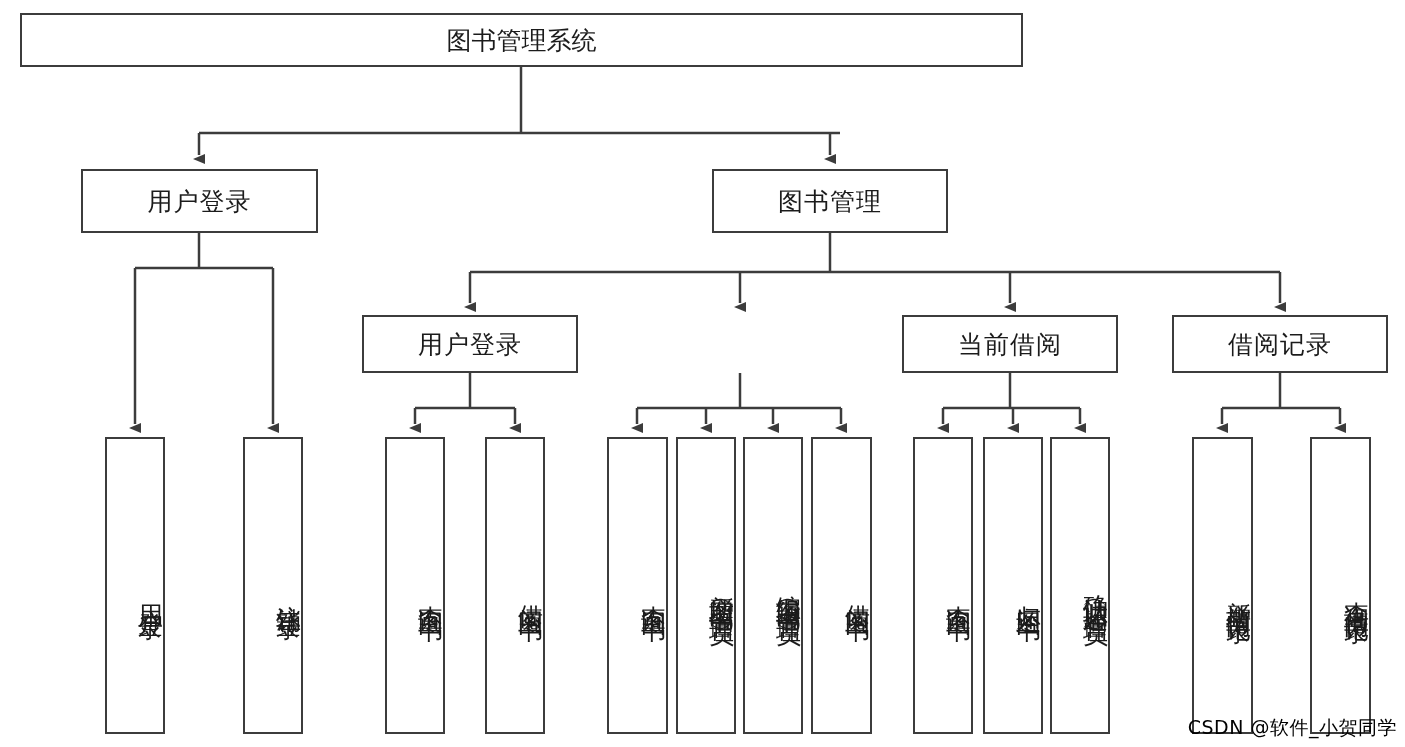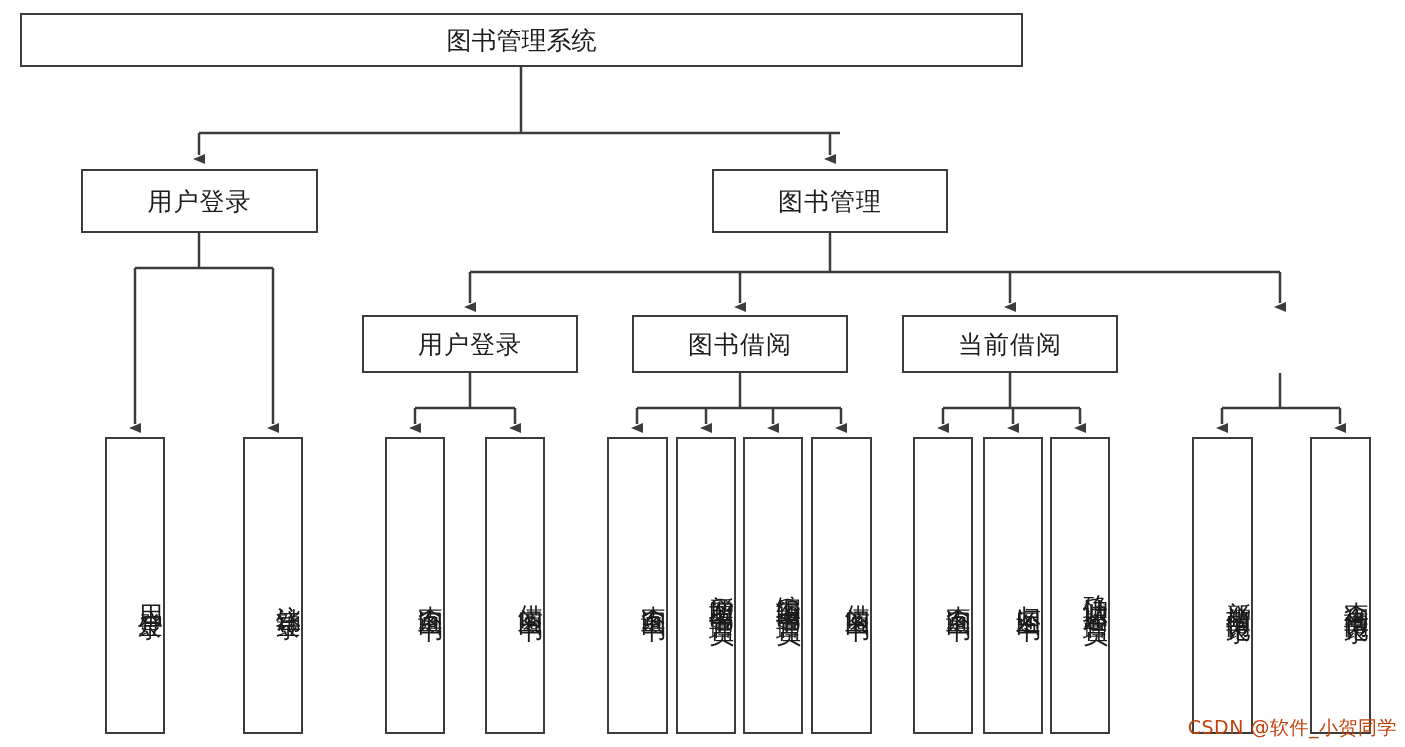--- a/index.html
+++ b/index.html
@@ -33,21 +33,21 @@
     writing-mode:vertical-rl;
     text-orientation:upright;
     display:block;
     white-space:nowrap;
   }
   .watermark{
     position:absolute;
     right:8px;
     bottom:6px;
     font-size:19px;
-    color:#c2410c;
+    color:#000000;
     letter-spacing:0.5px;
     white-space:nowrap;
     user-select:none;
   }
 </style>
 </head>
 <body>
 
 <div id="stage">
 
@@ -108,25 +108,25 @@
   <div class="node hbox" style="left:81px;top:169px;width:237px;height:64px;">
     <span class="lbl">用户登录</span>
   </div>
   <div class="node hbox" style="left:712px;top:169px;width:236px;height:64px;text-align:right;">
     <span class="lbl">图书管理</span>
   </div>
 
   <div class="node hbox" style="left:362px;top:315px;width:216px;height:58px;">
     <span class="lbl">用户登录</span>
   </div>
-  <div class="node hbox" style="left:632px;top:315px;width:216px;height:58px;">
-    <span class="lbl">图书借阅</span>
-  </div>
   <div class="node hbox" style="left:902px;top:315px;width:216px;height:58px;">
     <span class="lbl">当前借阅</span>
+  </div>
+  <div class="node hbox" style="left:1172px;top:315px;width:216px;height:58px;">
+    <span class="lbl">借阅记录</span>
   </div>
 
   <div class="node leaf" style="left:105px;top:437px;width:60px;height:297px;">
     <span class="lbl">用户登录</span>
   </div>
   <div class="node leaf" style="left:243px;top:437px;width:60px;height:297px;">
     <span class="lbl">注销登录</span>
   </div>
 
   <div class="node leaf" style="left:385px;top:437px;width:60px;height:297px;">

